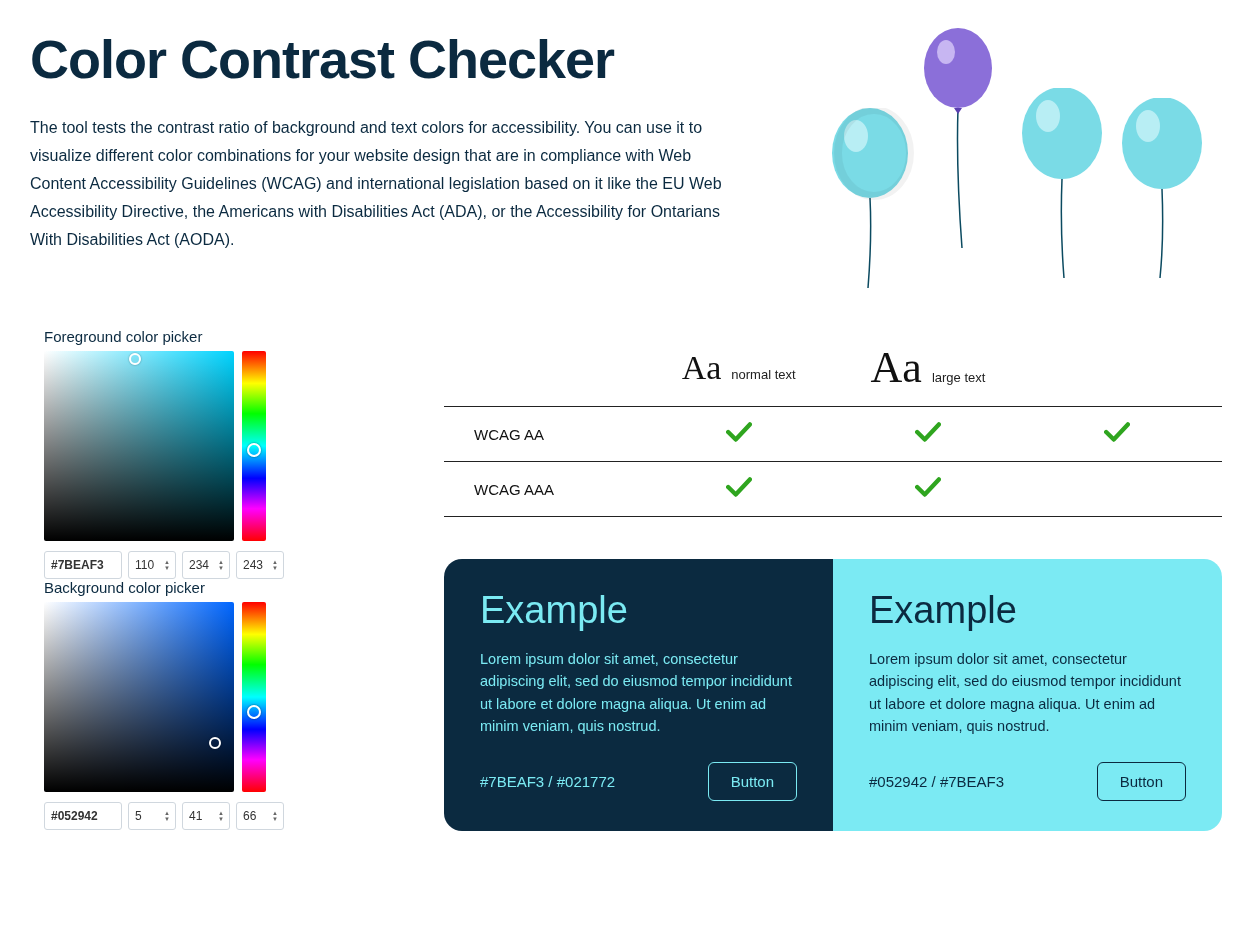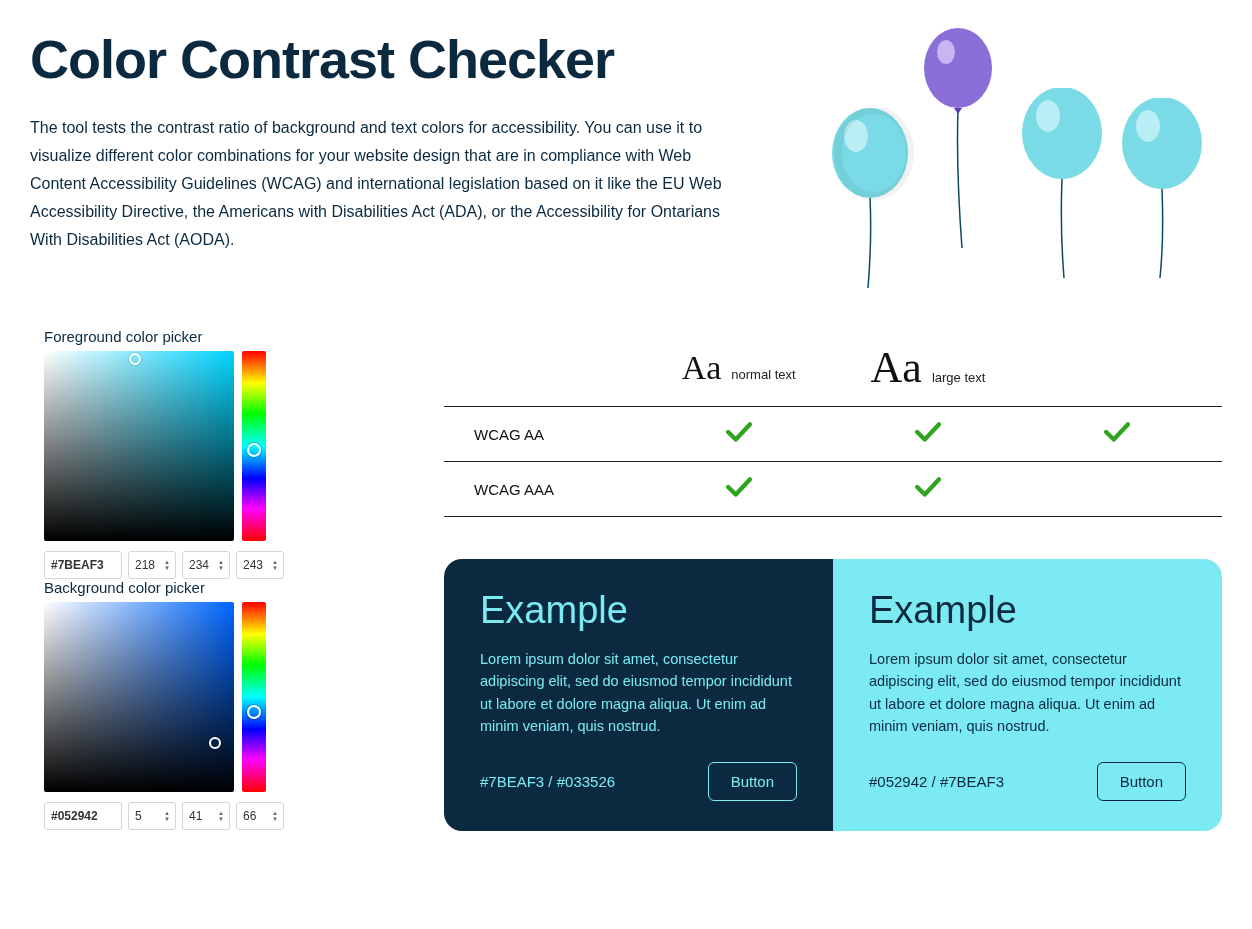--- a/index.html
+++ b/index.html
@@ -109,21 +109,21 @@
       <div class="satval" style="background: linear-gradient(to top, #000, transparent), linear-gradient(to right, #fff, #00d4ff);">
         <div class="cursor" style="left: 48%; top: 4%;"></div>
       </div>
       <div class="hue">
         <div class="cursor" style="top: 52%;"></div>
       </div>
     </div>
     <div class="inputs">
       <input class="hex-input" value="#7BEAF3" style="">
       <div class="num-input">
-          <span class="val">218</span>
+          <span class="val">110</span>
           <span class="spin">▲<br>▼</span>
         </div>
       <div class="num-input">
           <span class="val">234</span>
           <span class="spin">▲<br>▼</span>
         </div>
       <div class="num-input">
           <span class="val">243</span>
           <span class="spin">▲<br>▼</span>
         </div>
@@ -190,21 +190,21 @@
               </svg></span></div>
         <div class="cell-center"></div>
       </div>
     </div>
 
     <div class="examples">
       <div class="ex ex-dark">
         <h2>Example</h2>
         <p>Lorem ipsum dolor sit amet, consectetur adipiscing elit, sed do eiusmod tempor incididunt ut labore et dolore magna aliqua. Ut enim ad minim veniam, quis nostrud.</p>
         <div class="ex-footer">
-          <span class="ex-codes">#7BEAF3 / #033526</span>
+          <span class="ex-codes">#7BEAF3 / #021772</span>
           <button class="ex-btn">Button</button>
         </div>
       </div>
       <div class="ex ex-light">
         <h2>Example</h2>
         <p>Lorem ipsum dolor sit amet, consectetur adipiscing elit, sed do eiusmod tempor incididunt ut labore et dolore magna aliqua. Ut enim ad minim veniam, quis nostrud.</p>
         <div class="ex-footer">
           <span class="ex-codes">#052942 / #7BEAF3</span>
           <button class="ex-btn">Button</button>
         </div>

